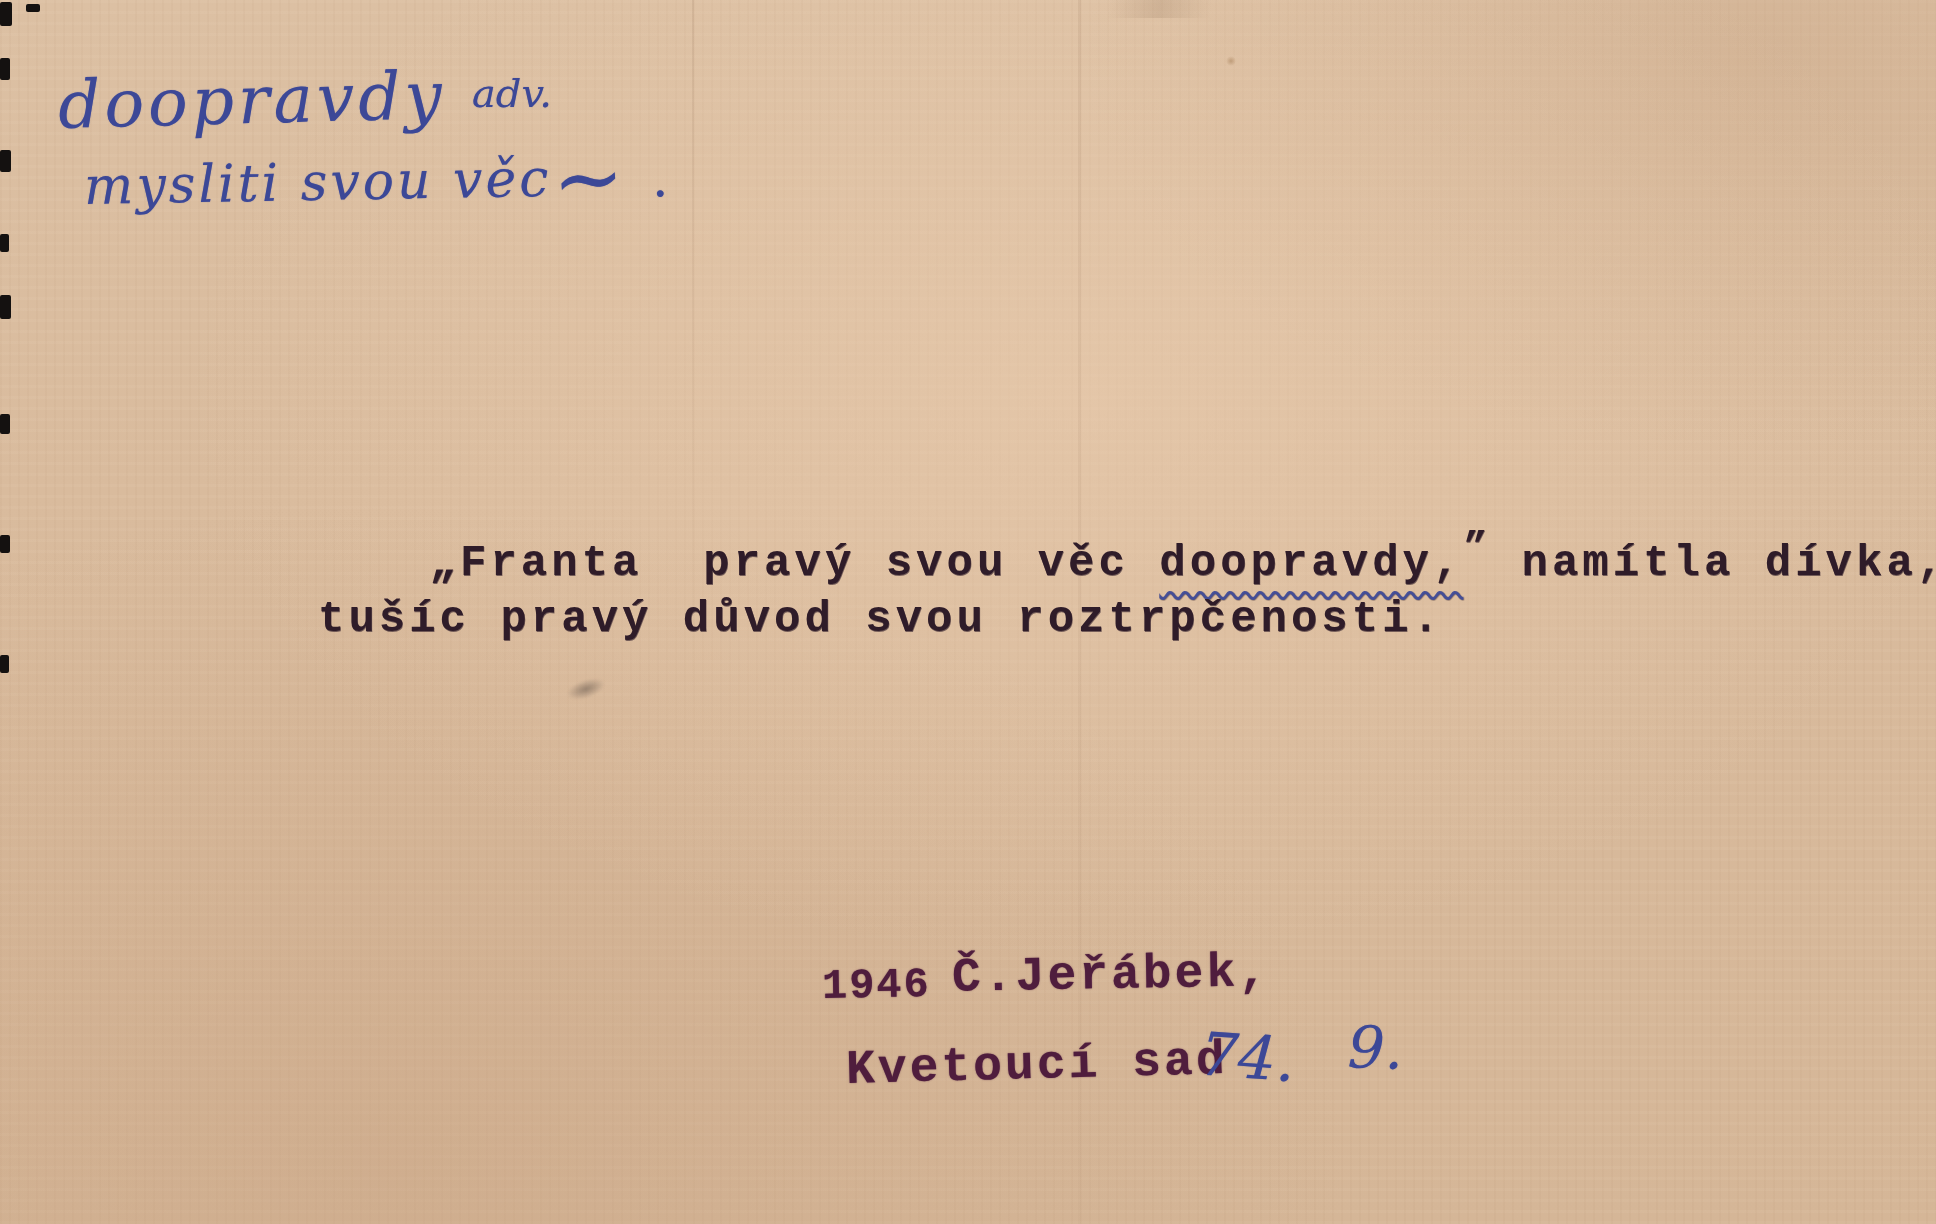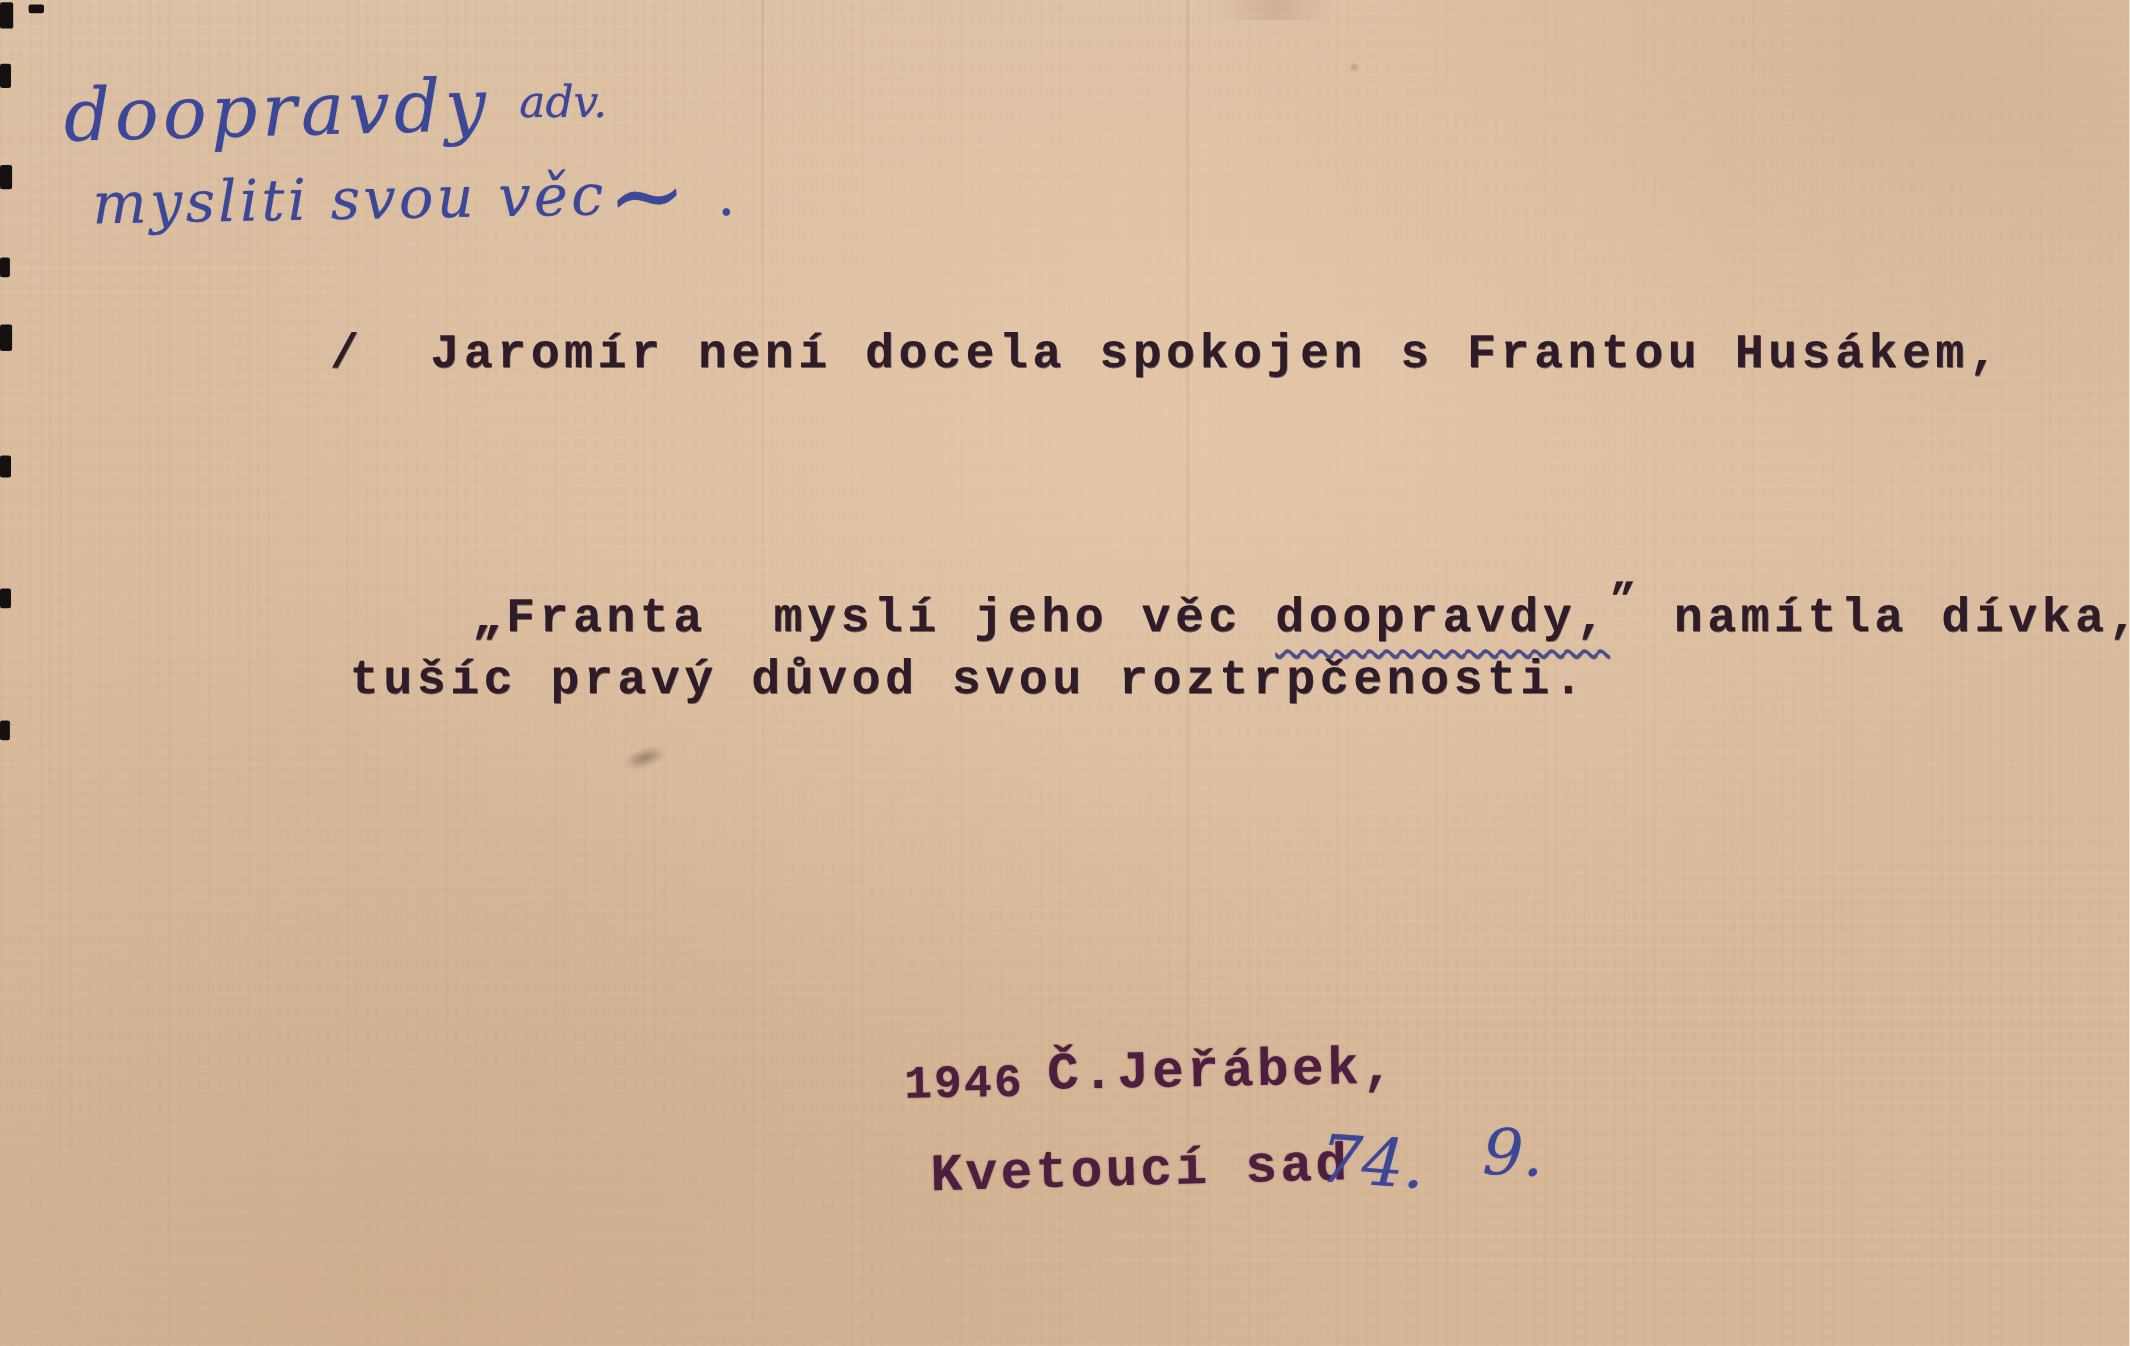--- a/index.html
+++ b/index.html
@@ -114,23 +114,22 @@
   <div class="mark m9"></div>
   <div class="smudge"></div>
   <div class="dot-stain"></div>
 
   <div class="hand headword">doopravdy</div>
   <div class="hand pos">adv.</div>
   <div class="hand phrase">mysliti svou věc</div>
   <div class="hand tilde">~</div>
   <div class="hand tilde-dot">.</div>
 
-  <div class="typed t1">/  Jaromír není docela spokojen s Frantou Husákem,</div>
   <div class="typed t3">
-    <span>„Franta  myslí jeho věc </span><span class="wavy">doopravdy,</span><span class="hi-quote">”</span><span> namítla dívka,</span>
+    <span>„Franta  pravý svou věc </span><span class="wavy">doopravdy,</span><span class="hi-quote">”</span><span> namítla dívka,</span>
   </div>
   <div class="typed t4">tušíc pravý důvod svou roztrpčenosti.</div>
 
   <div class="stamp s-year">1946</div>
   <div class="stamp s-author">Č.Jeřábek,</div>
   <div class="stamp s-title">Kvetoucí sad</div>
 
   <div class="hand-num n-page">74.</div>
   <div class="hand-num n-item">9.</div>
 

